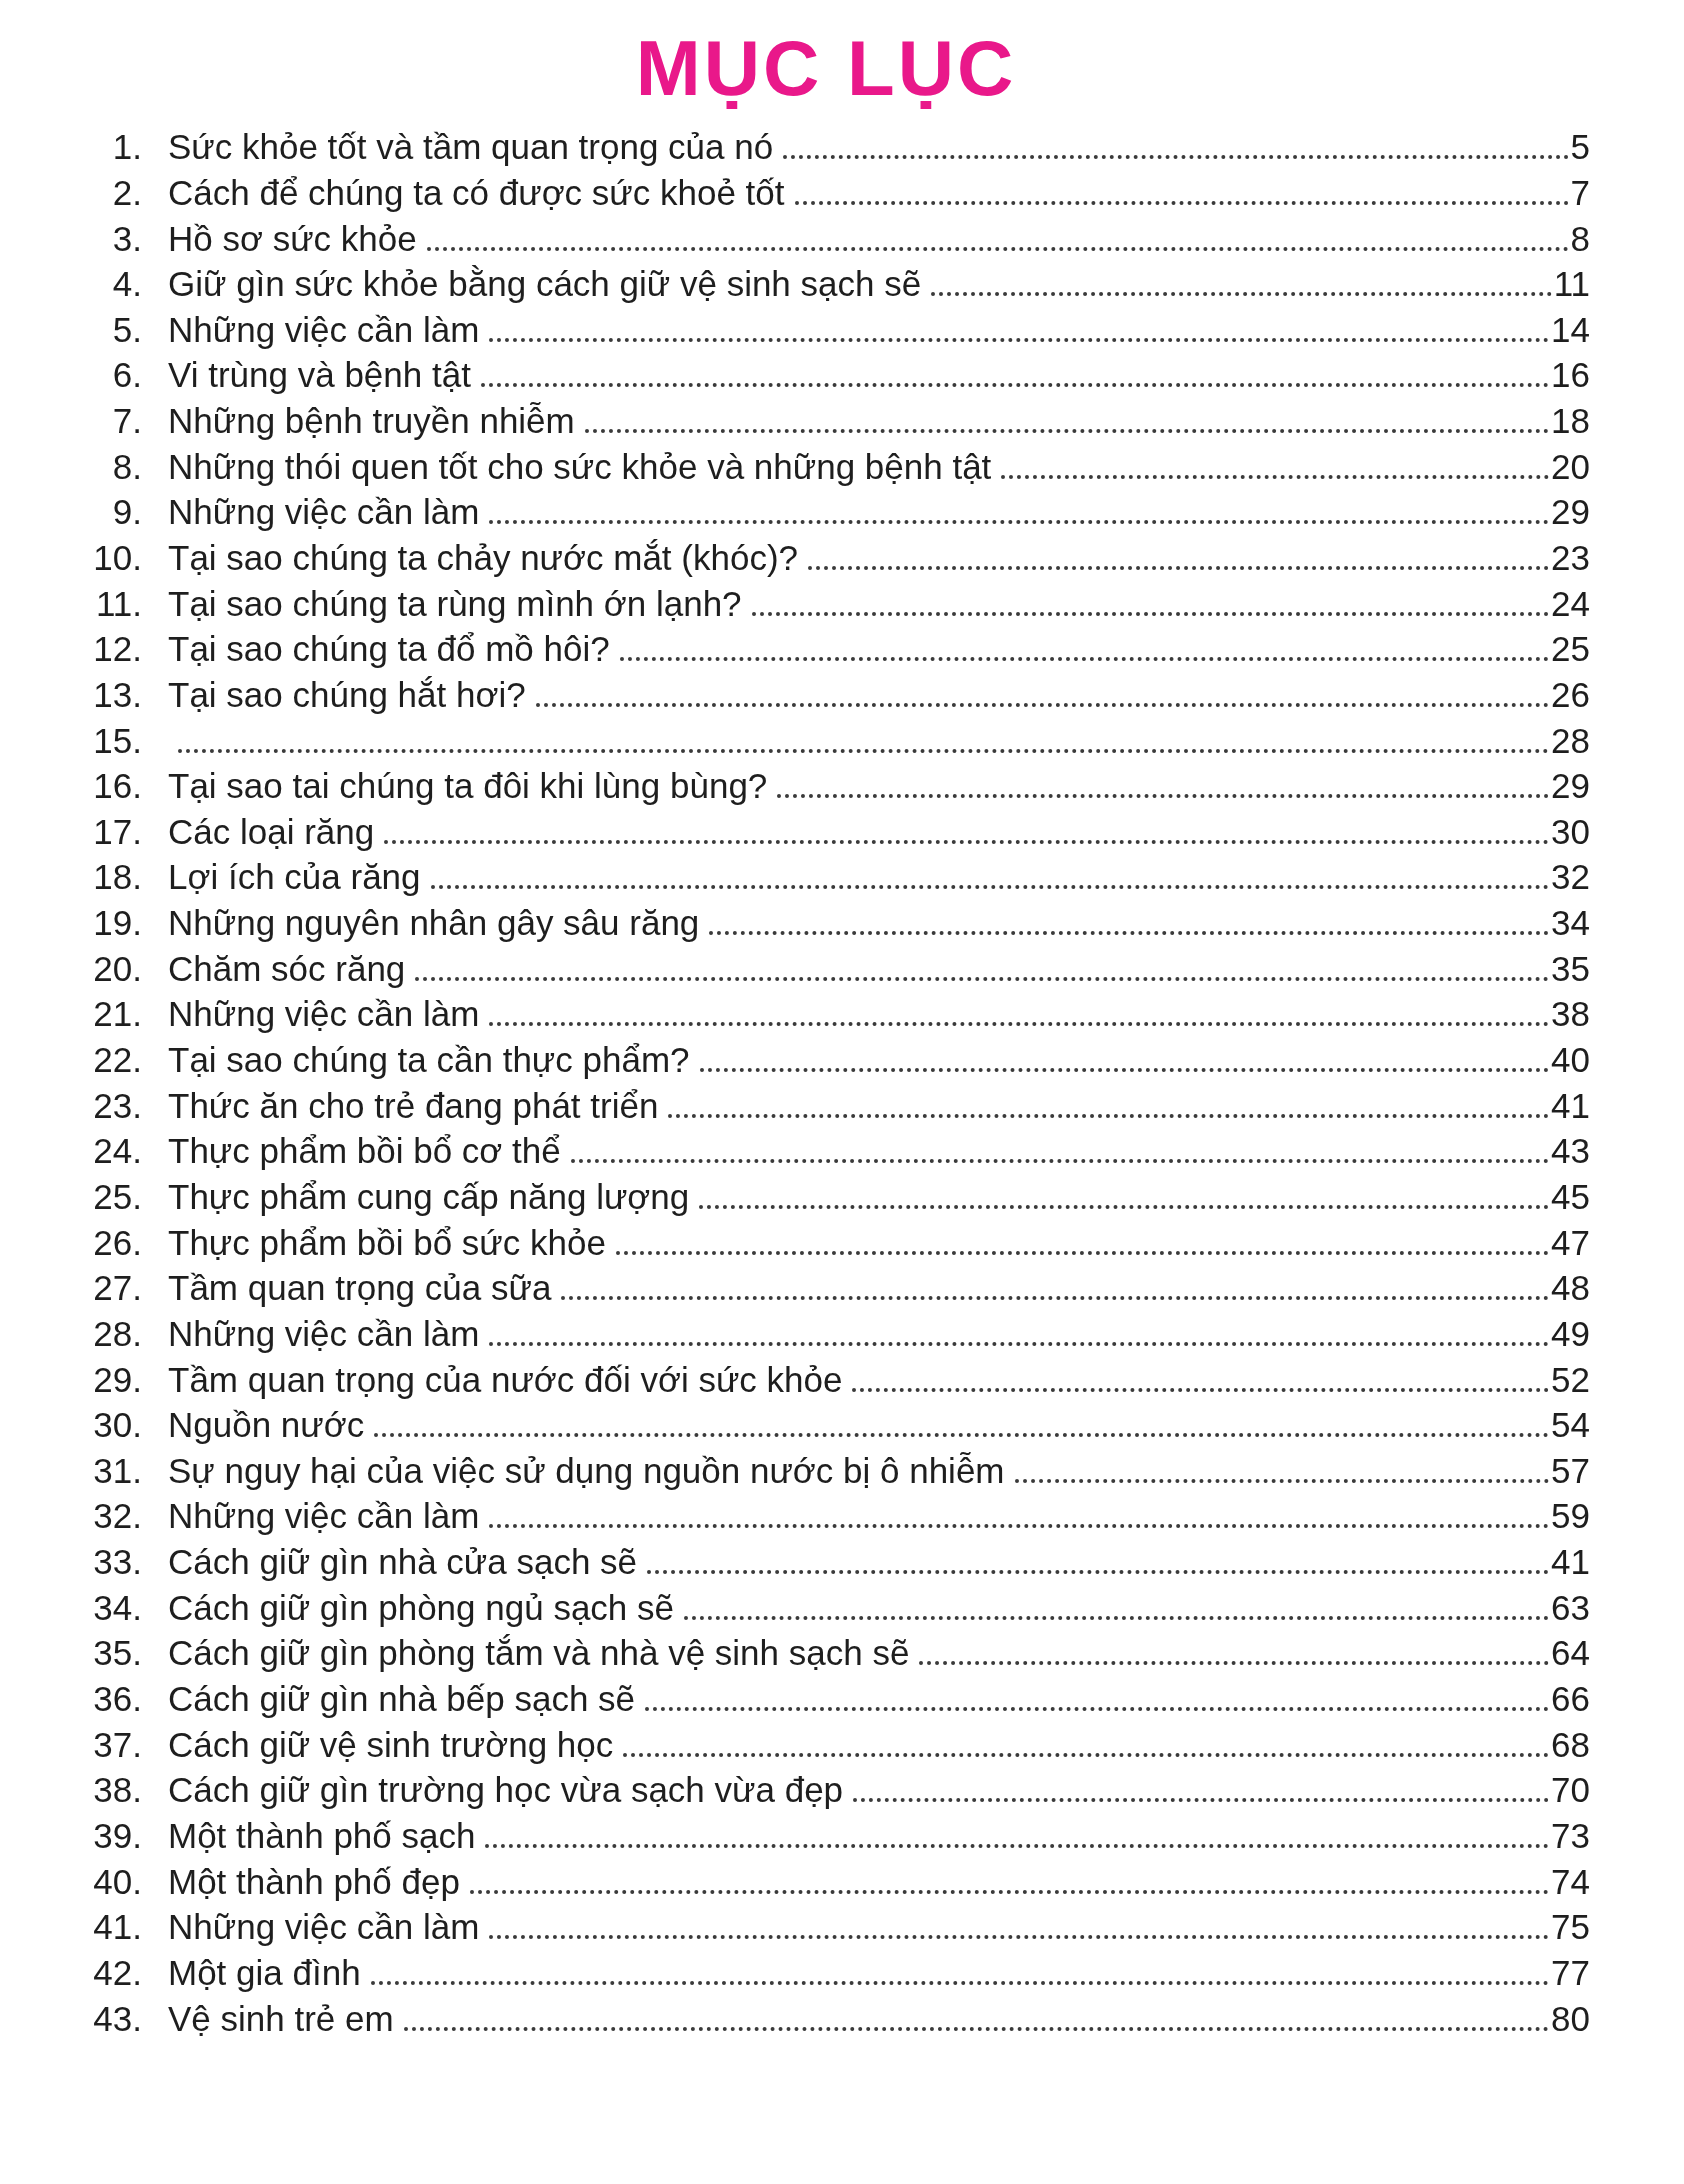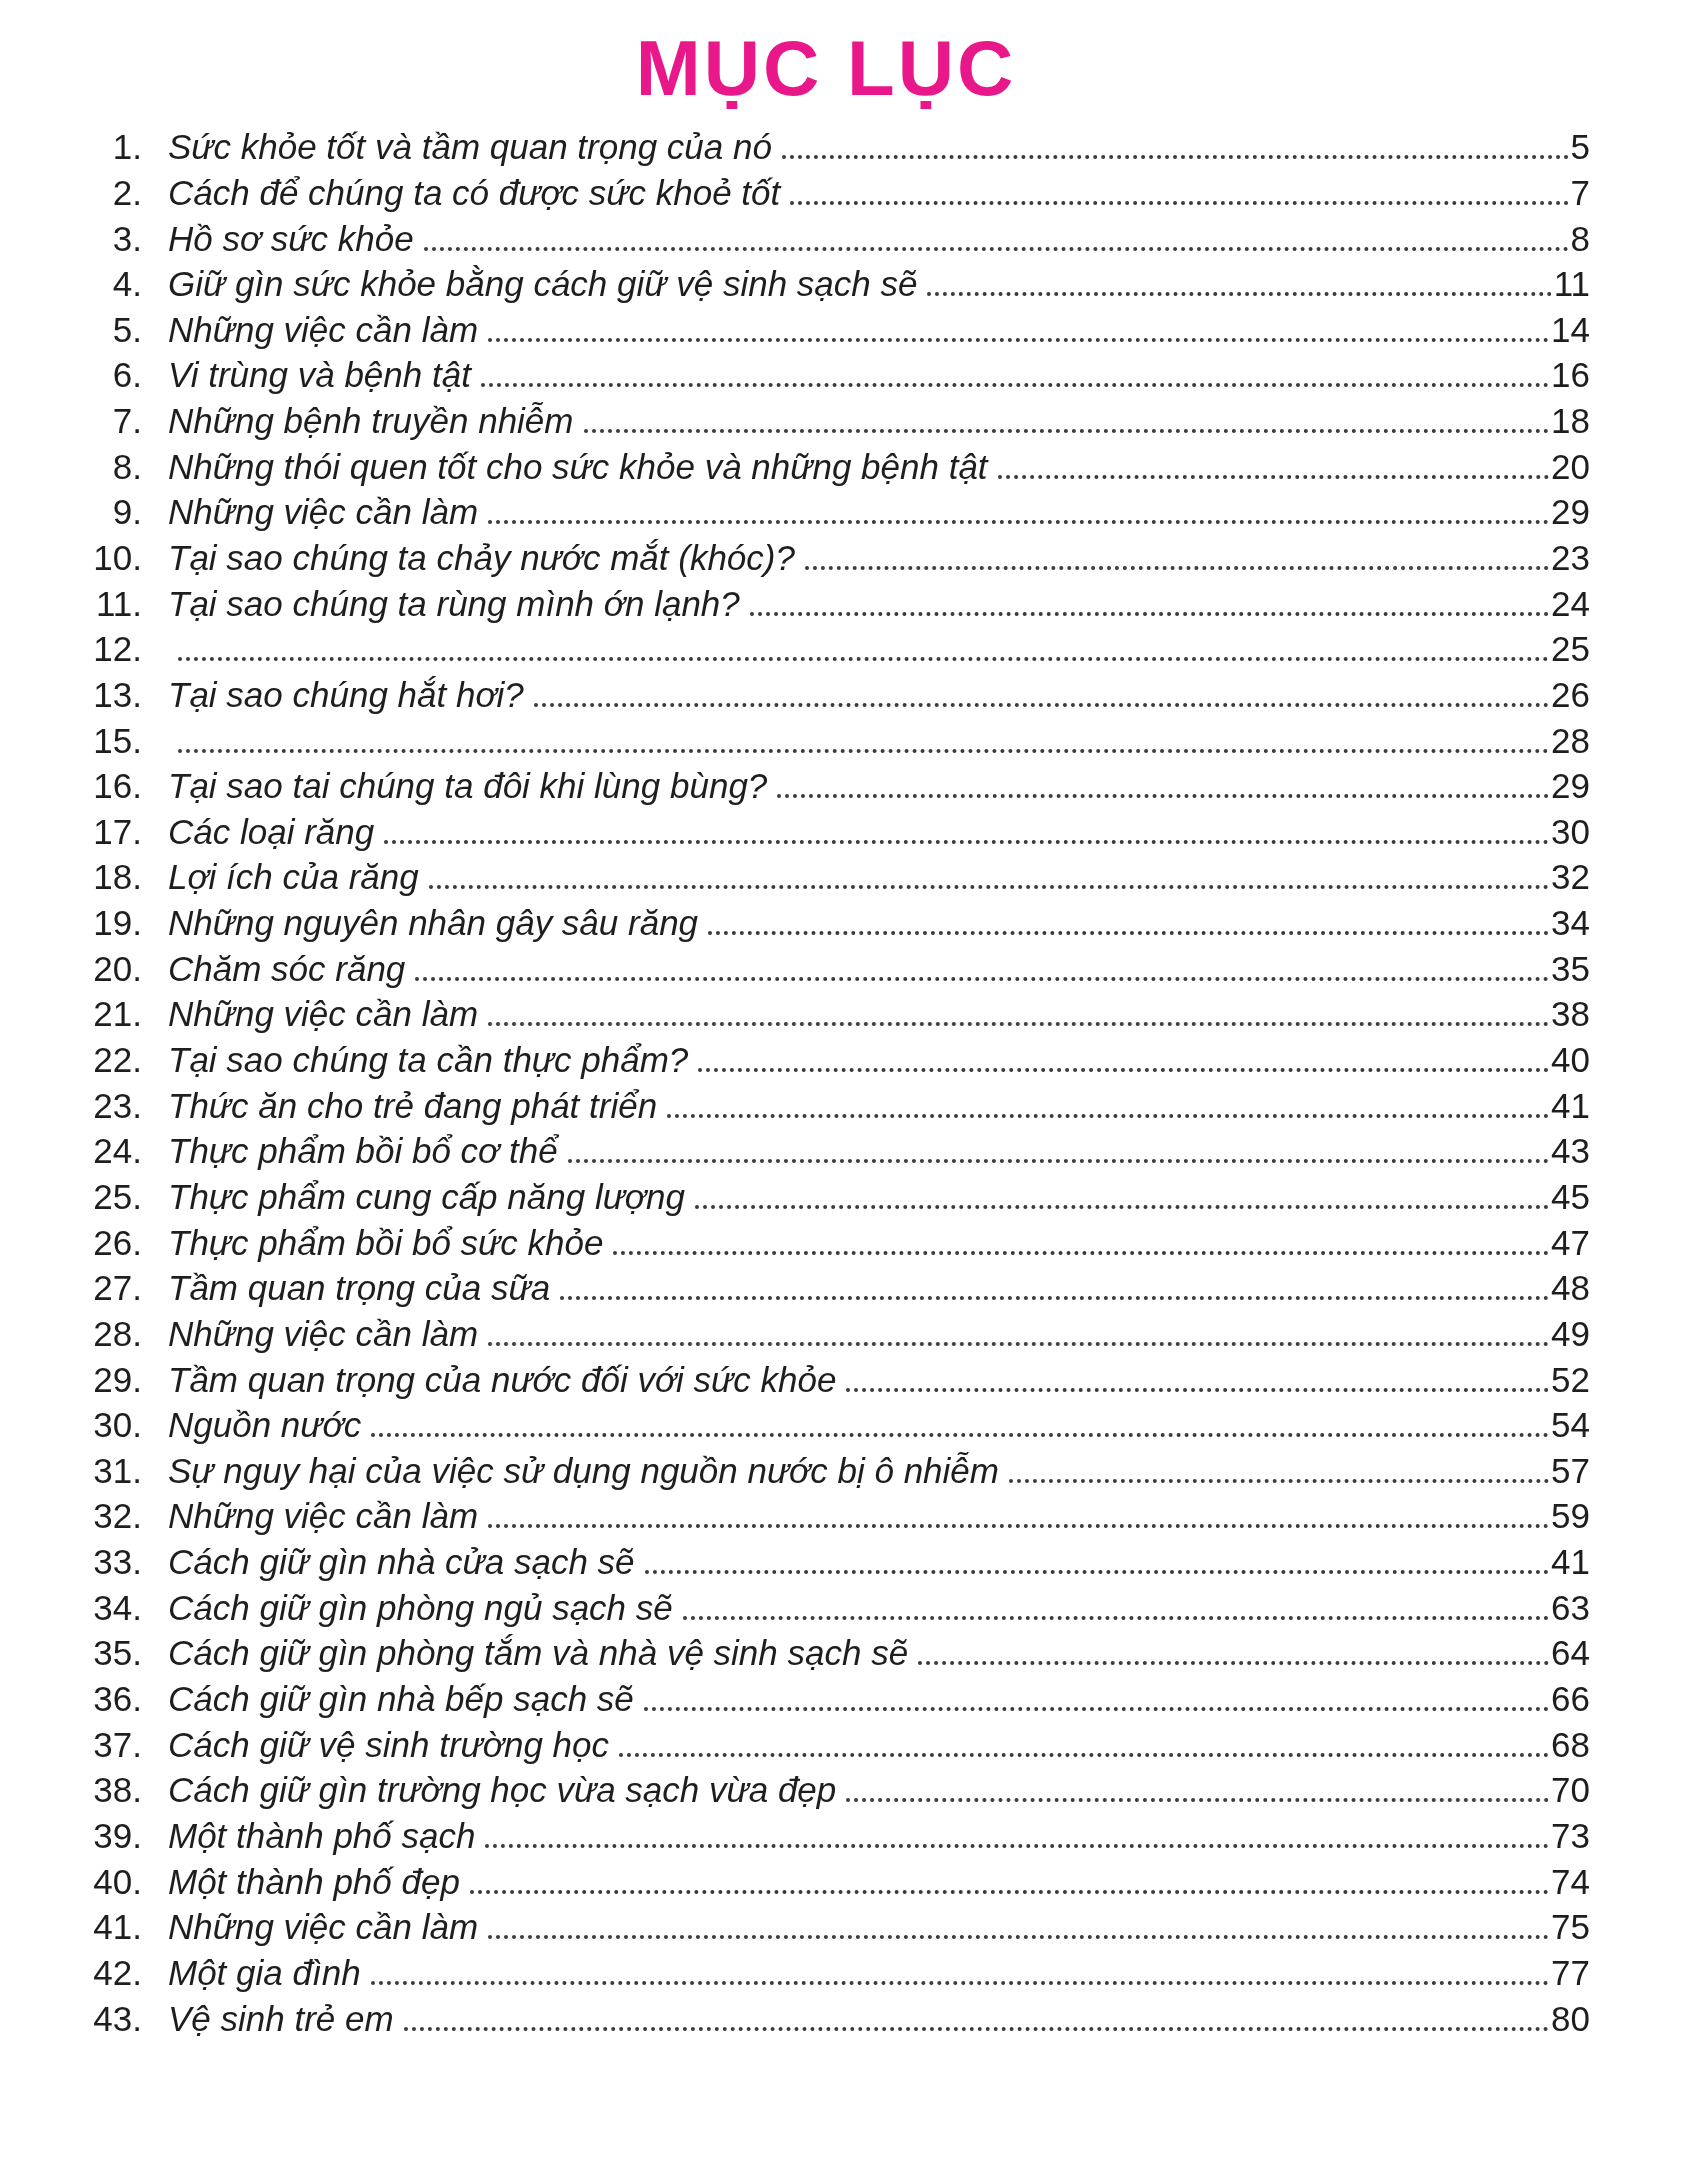--- a/index.html
+++ b/index.html
@@ -41,21 +41,20 @@
     white-space: nowrap;
   }
   .num {
     flex: none;
     width: 80px;
     text-align: right;
     padding-right: 26px;
   }
   .ttl {
     flex: none;
-    font-style: italic;
   }
   .dots {
     flex: 1 1 auto;
     height: 0;
     border-bottom: 4px dotted #3a3a3a;
     margin: 0 2px 0 10px;
     min-width: 20px;
   }
   .pg {
     flex: none;
@@ -141,20 +140,21 @@
 
   <div class="row">
     <span class="num">11.</span>
     <span class="ttl">Tại sao chúng ta rùng mình ớn lạnh?</span>
     <span class="dots" style="border-bottom-color: rgb(58, 58, 58);"></span>
     <span class="pg">24</span>
   </div>
 
   <div class="row">
     <span class="num">12.</span>
+    <span class="ttl">Tại sao chúng ta đổ mồ hôi?</span>
     <span class="dots" style="border-bottom-color: rgb(58, 58, 58);"></span>
     <span class="pg">25</span>
   </div>
 
   <div class="row">
     <span class="num">13.</span>
     <span class="ttl">Tại sao chúng hắt hơi?</span>
     <span class="dots" style="border-bottom-color: rgb(58, 58, 58);"></span>
     <span class="pg">26</span>
   </div>

